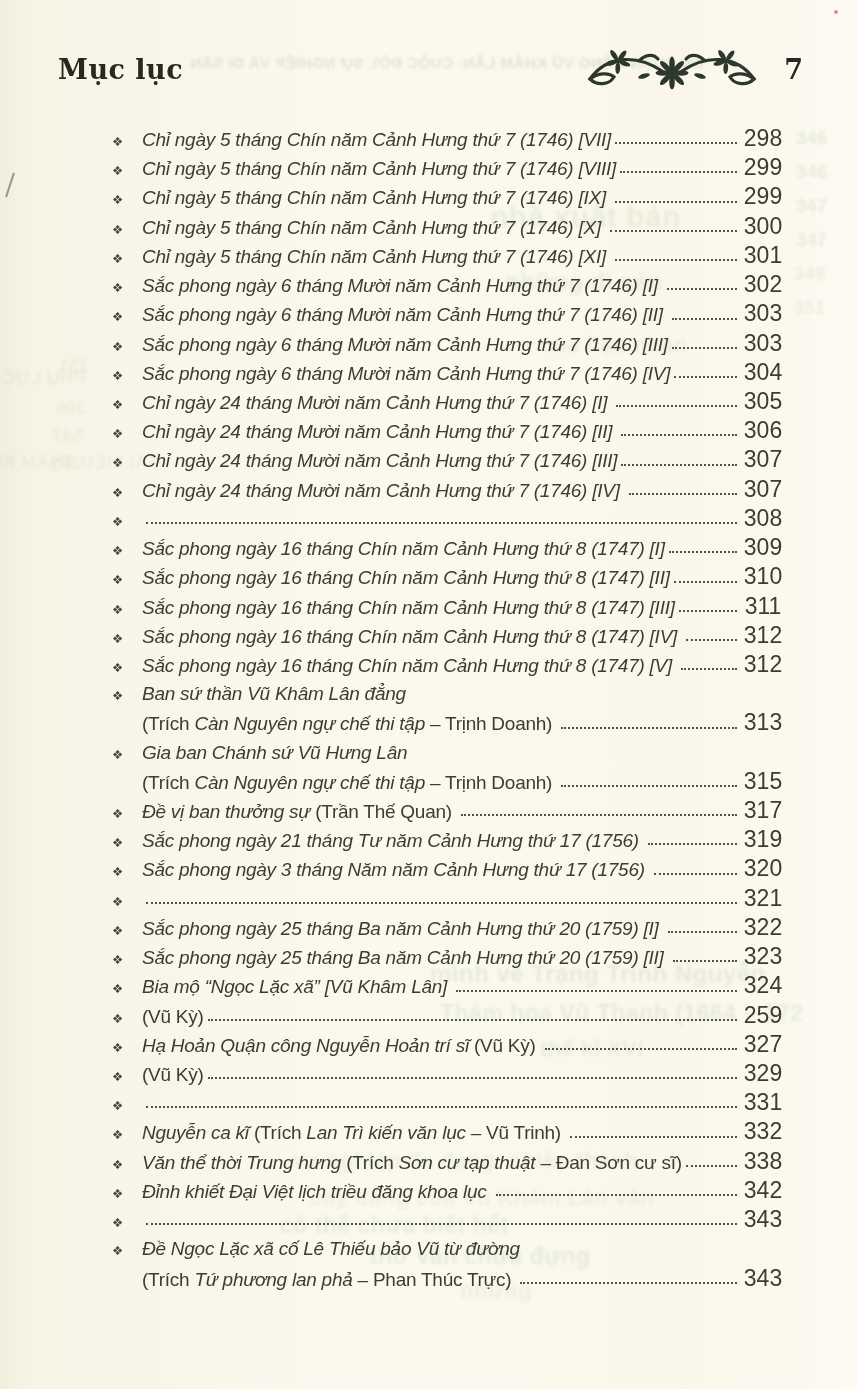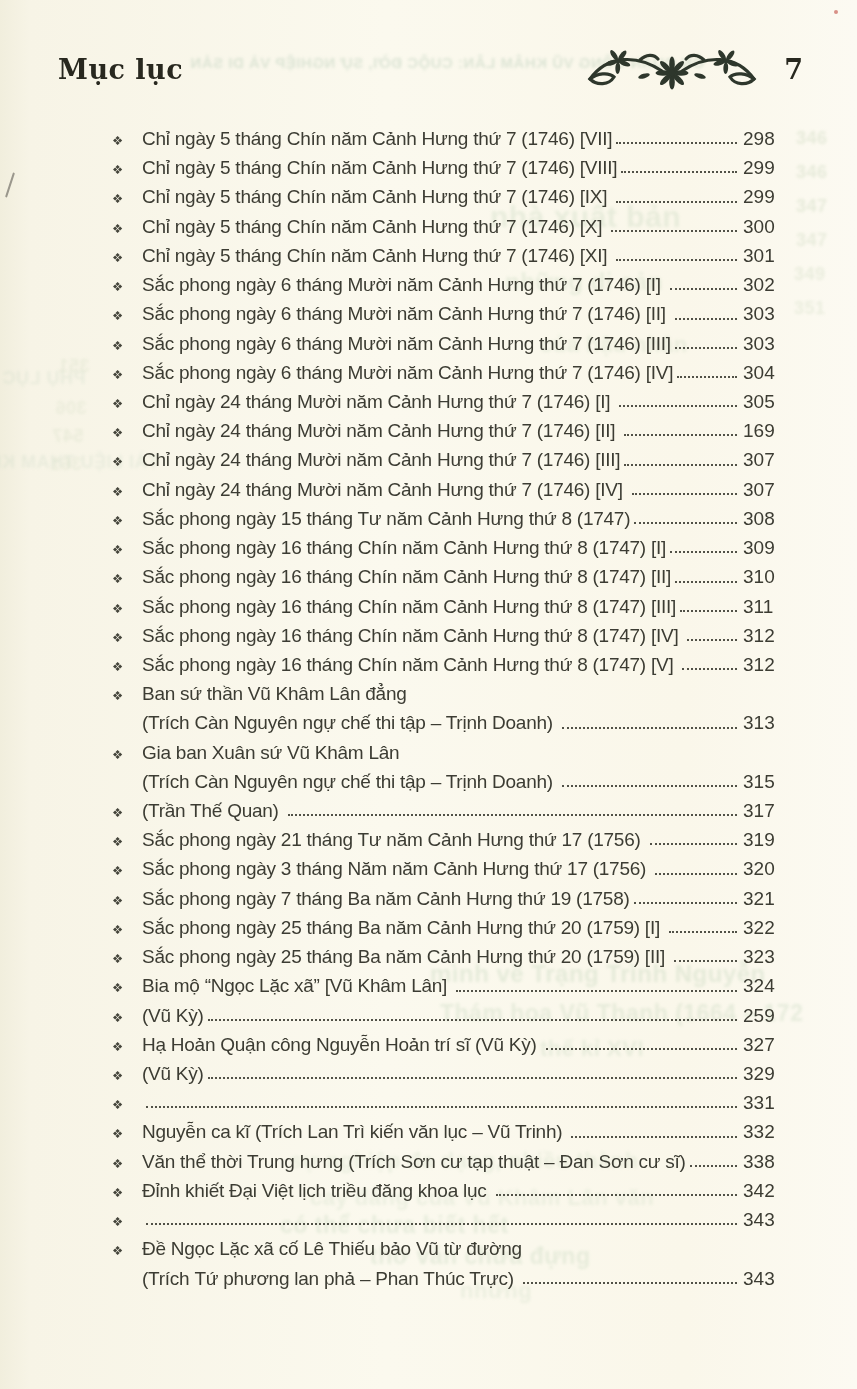--- a/index.html
+++ b/index.html
@@ -33,27 +33,27 @@
   .toc { position:absolute; top:124px; left:112px; width:671px; }
   .toc-row {
     display:flex; align-items:baseline; height:29.23px; line-height:29.23px;
     white-space:pre; overflow:hidden;
   }
   .bullet {
     flex:0 0 30px; width:30px; font-size:12.5px; color:#45453b;
     font-style:normal; line-height:29.23px;
   }
   .seg { flex:0 0 auto; font-size:19px; letter-spacing:-0.25px; color:#3c3c33; }
-  .seg.italic { }
+  .seg.italic { font-style:italic; }
   .leader {
     flex:1 1 12px; min-width:12px; align-self:flex-end;
     border-bottom:2.5px dotted #515147; margin:0 6px 9px 4px; height:0;
   }
   .pagenum {
-    flex:0 0 auto; min-width:40px; text-align:left; font-size:19px;
+    flex:0 0 auto; min-width:40px; text-align:center; font-size:23px;
     color:#3c3c33; font-style:normal;
   }
   
   .pencil-mark {
     position:absolute; left:9px; top:172px; width:2px; height:26px;
     background:#6a675f; transform:rotate(18deg); opacity:0.65; border-radius:1px;
   }
   .red-speck {
     position:absolute; left:834px; top:10px; width:4px; height:4px;
     border-radius:50%; background:#c0493f; opacity:0.6;
@@ -145,37 +145,37 @@
       <div class="toc-row"><span class="bullet">❖</span><span class="seg italic">Chỉ ngày 5 tháng Chín năm Cảnh Hưng thứ 7 (1746) [VII]</span><span class="leader"></span><span class="pagenum">298</span></div>
       <div class="toc-row"><span class="bullet">❖</span><span class="seg italic">Chỉ ngày 5 tháng Chín năm Cảnh Hưng thứ 7 (1746) [VIII]</span><span class="leader"></span><span class="pagenum">299</span></div>
       <div class="toc-row"><span class="bullet">❖</span><span class="seg italic">Chỉ ngày 5 tháng Chín năm Cảnh Hưng thứ 7 (1746) [IX] </span><span class="leader"></span><span class="pagenum">299</span></div>
       <div class="toc-row"><span class="bullet">❖</span><span class="seg italic">Chỉ ngày 5 tháng Chín năm Cảnh Hưng thứ 7 (1746) [X] </span><span class="leader"></span><span class="pagenum">300</span></div>
       <div class="toc-row"><span class="bullet">❖</span><span class="seg italic">Chỉ ngày 5 tháng Chín năm Cảnh Hưng thứ 7 (1746) [XI] </span><span class="leader"></span><span class="pagenum">301</span></div>
       <div class="toc-row"><span class="bullet">❖</span><span class="seg italic">Sắc phong ngày 6 tháng Mười năm Cảnh Hưng thứ 7 (1746) [I] </span><span class="leader"></span><span class="pagenum">302</span></div>
       <div class="toc-row"><span class="bullet">❖</span><span class="seg italic">Sắc phong ngày 6 tháng Mười năm Cảnh Hưng thứ 7 (1746) [II] </span><span class="leader"></span><span class="pagenum">303</span></div>
       <div class="toc-row"><span class="bullet">❖</span><span class="seg italic">Sắc phong ngày 6 tháng Mười năm Cảnh Hưng thứ 7 (1746) [III]</span><span class="leader"></span><span class="pagenum">303</span></div>
       <div class="toc-row"><span class="bullet">❖</span><span class="seg italic">Sắc phong ngày 6 tháng Mười năm Cảnh Hưng thứ 7 (1746) [IV]</span><span class="leader"></span><span class="pagenum">304</span></div>
       <div class="toc-row"><span class="bullet">❖</span><span class="seg italic">Chỉ ngày 24 tháng Mười năm Cảnh Hưng thứ 7 (1746) [I] </span><span class="leader"></span><span class="pagenum">305</span></div>
-      <div class="toc-row"><span class="bullet">❖</span><span class="seg italic">Chỉ ngày 24 tháng Mười năm Cảnh Hưng thứ 7 (1746) [II] </span><span class="leader"></span><span class="pagenum">169</span></div>
+      <div class="toc-row"><span class="bullet">❖</span><span class="seg italic">Chỉ ngày 24 tháng Mười năm Cảnh Hưng thứ 7 (1746) [II] </span><span class="leader"></span><span class="pagenum">306</span></div>
       <div class="toc-row"><span class="bullet">❖</span><span class="seg italic">Chỉ ngày 24 tháng Mười năm Cảnh Hưng thứ 7 (1746) [III]</span><span class="leader"></span><span class="pagenum">307</span></div>
       <div class="toc-row"><span class="bullet">❖</span><span class="seg italic">Chỉ ngày 24 tháng Mười năm Cảnh Hưng thứ 7 (1746) [IV] </span><span class="leader"></span><span class="pagenum">307</span></div>
-      <div class="toc-row"><span class="bullet">❖</span><span class="seg italic">Sắc phong ngày 15 tháng Tư năm Cảnh Hưng thứ 8 (1747)</span><span class="leader"></span><span class="pagenum">308</span></div>
+      <div class="toc-row"><span class="bullet">❖</span><span class="leader"></span><span class="pagenum">308</span></div>
       <div class="toc-row"><span class="bullet">❖</span><span class="seg italic">Sắc phong ngày 16 tháng Chín năm Cảnh Hưng thứ 8 (1747) [I]</span><span class="leader"></span><span class="pagenum">309</span></div>
       <div class="toc-row"><span class="bullet">❖</span><span class="seg italic">Sắc phong ngày 16 tháng Chín năm Cảnh Hưng thứ 8 (1747) [II]</span><span class="leader"></span><span class="pagenum">310</span></div>
       <div class="toc-row"><span class="bullet">❖</span><span class="seg italic">Sắc phong ngày 16 tháng Chín năm Cảnh Hưng thứ 8 (1747) [III]</span><span class="leader"></span><span class="pagenum">311</span></div>
       <div class="toc-row"><span class="bullet">❖</span><span class="seg italic">Sắc phong ngày 16 tháng Chín năm Cảnh Hưng thứ 8 (1747) [IV] </span><span class="leader"></span><span class="pagenum">312</span></div>
       <div class="toc-row"><span class="bullet">❖</span><span class="seg italic">Sắc phong ngày 16 tháng Chín năm Cảnh Hưng thứ 8 (1747) [V] </span><span class="leader"></span><span class="pagenum">312</span></div>
       <div class="toc-row"><span class="bullet">❖</span><span class="seg italic">Ban sứ thần Vũ Khâm Lân đẳng</span></div>
       <div class="toc-row"><span class="bullet"></span><span class="seg">(Trích </span><span class="seg italic">Càn Nguyên ngự chế thi tập</span><span class="seg"> – Trịnh Doanh) </span><span class="leader"></span><span class="pagenum">313</span></div>
-      <div class="toc-row"><span class="bullet">❖</span><span class="seg italic">Gia ban Xuân sứ Vũ Khâm Lân</span></div>
+      <div class="toc-row"><span class="bullet">❖</span><span class="seg italic">Gia ban Chánh sứ Vũ Hưng Lân</span></div>
       <div class="toc-row"><span class="bullet"></span><span class="seg">(Trích </span><span class="seg italic">Càn Nguyên ngự chế thi tập</span><span class="seg"> – Trịnh Doanh) </span><span class="leader"></span><span class="pagenum">315</span></div>
-      <div class="toc-row"><span class="bullet">❖</span><span class="seg">(Trần Thế Quan) </span><span class="leader"></span><span class="pagenum">317</span></div>
+      <div class="toc-row"><span class="bullet">❖</span><span class="seg italic">Đề vị ban thưởng sự </span><span class="seg">(Trần Thế Quan) </span><span class="leader"></span><span class="pagenum">317</span></div>
       <div class="toc-row"><span class="bullet">❖</span><span class="seg italic">Sắc phong ngày 21 tháng Tư năm Cảnh Hưng thứ 17 (1756) </span><span class="leader"></span><span class="pagenum">319</span></div>
       <div class="toc-row"><span class="bullet">❖</span><span class="seg italic">Sắc phong ngày 3 tháng Năm năm Cảnh Hưng thứ 17 (1756) </span><span class="leader"></span><span class="pagenum">320</span></div>
-      <div class="toc-row"><span class="bullet">❖</span><span class="seg italic">Sắc phong ngày 7 tháng Ba năm Cảnh Hưng thứ 19 (1758)</span><span class="leader"></span><span class="pagenum">321</span></div>
+      <div class="toc-row"><span class="bullet">❖</span><span class="leader"></span><span class="pagenum">321</span></div>
       <div class="toc-row"><span class="bullet">❖</span><span class="seg italic">Sắc phong ngày 25 tháng Ba năm Cảnh Hưng thứ 20 (1759) [I] </span><span class="leader"></span><span class="pagenum">322</span></div>
       <div class="toc-row"><span class="bullet">❖</span><span class="seg italic">Sắc phong ngày 25 tháng Ba năm Cảnh Hưng thứ 20 (1759) [II] </span><span class="leader"></span><span class="pagenum">323</span></div>
       <div class="toc-row"><span class="bullet">❖</span><span class="seg italic">Bia mộ “Ngọc Lặc xã” [Vũ Khâm Lân] </span><span class="leader"></span><span class="pagenum">324</span></div>
       <div class="toc-row"><span class="bullet">❖</span><span class="seg">(Vũ Kỳ)</span><span class="leader"></span><span class="pagenum">259</span></div>
       <div class="toc-row"><span class="bullet">❖</span><span class="seg italic">Hạ Hoản Quận công Nguyễn Hoản trí sĩ </span><span class="seg">(Vũ Kỳ) </span><span class="leader"></span><span class="pagenum">327</span></div>
       <div class="toc-row"><span class="bullet">❖</span><span class="seg">(Vũ Kỳ)</span><span class="leader"></span><span class="pagenum">329</span></div>
       <div class="toc-row"><span class="bullet">❖</span><span class="leader"></span><span class="pagenum">331</span></div>
       <div class="toc-row"><span class="bullet">❖</span><span class="seg italic">Nguyễn ca kĩ </span><span class="seg">(Trích </span><span class="seg italic">Lan Trì kiến văn lục</span><span class="seg"> – Vũ Trinh) </span><span class="leader"></span><span class="pagenum">332</span></div>
       <div class="toc-row"><span class="bullet">❖</span><span class="seg italic">Văn thể thời Trung hưng </span><span class="seg">(Trích </span><span class="seg italic">Sơn cư tạp thuật</span><span class="seg"> – Đan Sơn cư sĩ)</span><span class="leader"></span><span class="pagenum">338</span></div>
       <div class="toc-row"><span class="bullet">❖</span><span class="seg italic">Đỉnh khiết Đại Việt lịch triều đăng khoa lục </span><span class="leader"></span><span class="pagenum">342</span></div>

